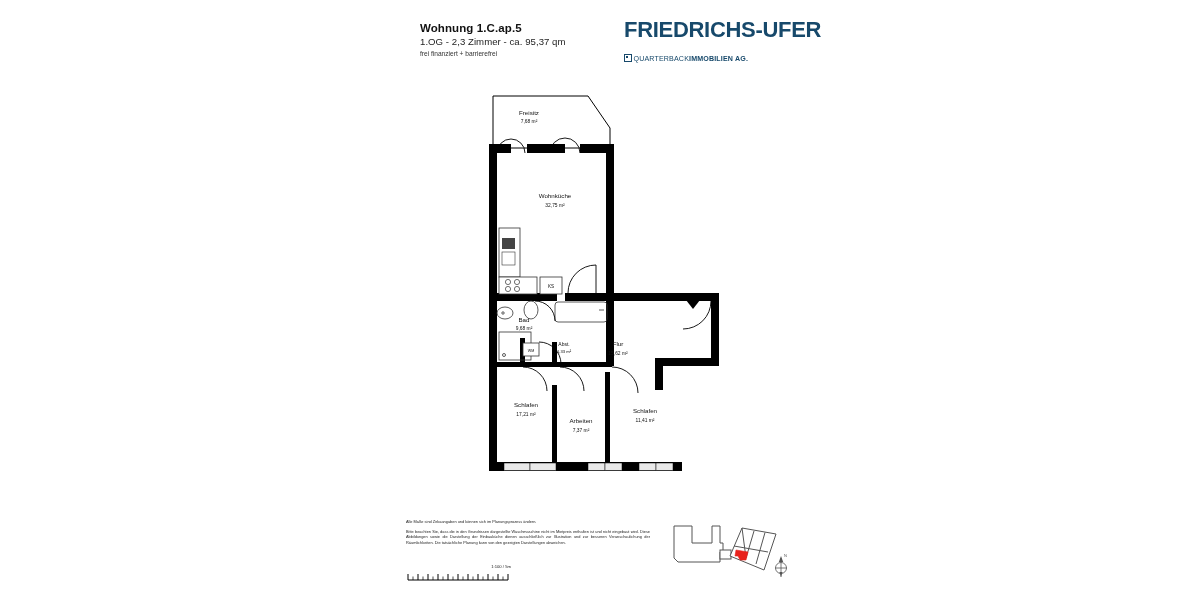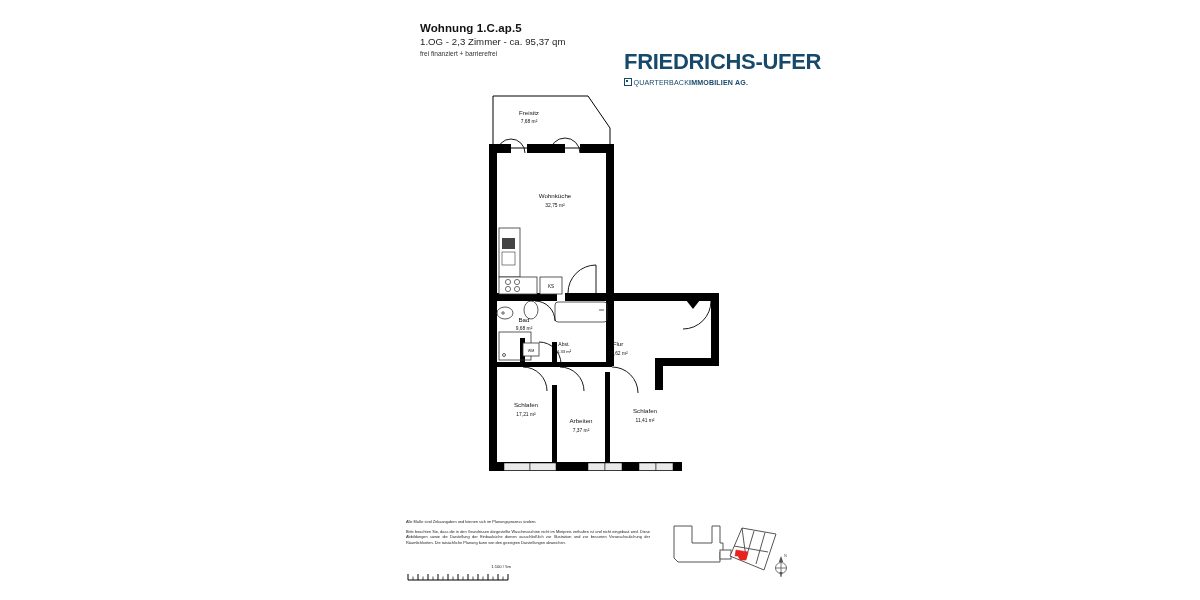--- a/index.html
+++ b/index.html
@@ -12,22 +12,22 @@
 
   
   .header{position:absolute;left:0;top:0;width:1200px;height:70px;}
   .title-block{position:absolute;left:420px;top:22px;}
   .title-main{font-size:11.5px;font-weight:bold;letter-spacing:.1px;color:#111;line-height:12px;}
   .title-sub{font-size:9.6px;color:#1d1d1d;line-height:12px;margin-top:2px;letter-spacing:.05px;}
   .title-note{font-size:6.6px;color:#333;line-height:9px;margin-top:1px;}
 
   .logo-block{position:absolute;left:624px;top:18px;}
   .logo-main{font-size:22px;font-weight:bold;color:#17496b;letter-spacing:-0.3px;line-height:24px;
-             font-family:"Liberation Sans",sans-serif;margin-top:32px;}
-  .logo-sub{font-size:7.1px;color:#17496b;letter-spacing:.15px;margin-top:3px;white-space:nowrap;}
+             font-family:"Liberation Sans",sans-serif;}
+  .logo-sub{font-size:7.1px;color:#17496b;letter-spacing:.15px;margin-top:11px;white-space:nowrap;}
   .logo-sub .qb{font-weight:normal;}
   .logo-sub .im{font-weight:bold;}
   .logo-mark{display:inline-block;width:6px;height:6px;border:1px solid #17496b;
              position:relative;top:1px;margin-right:1.5px;}
   .logo-mark::after{content:"";position:absolute;left:1px;top:1px;width:2px;height:2px;background:#17496b;}
 
   
   .plan{position:absolute;left:400px;top:80px;width:400px;height:410px;}
   .plan svg{display:block;}
 

